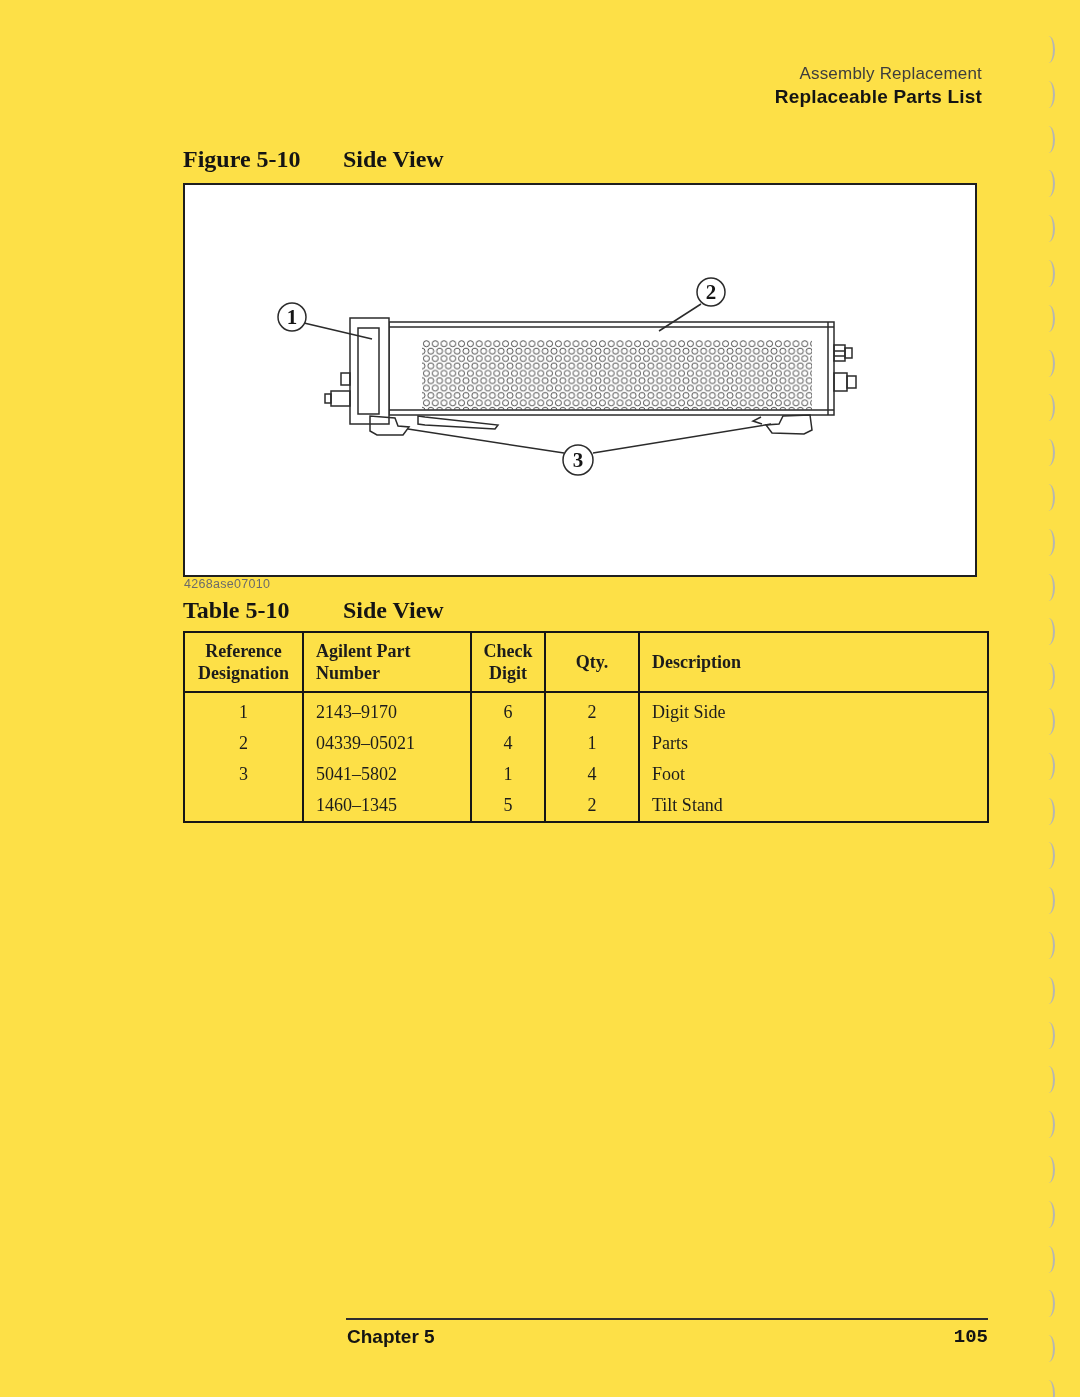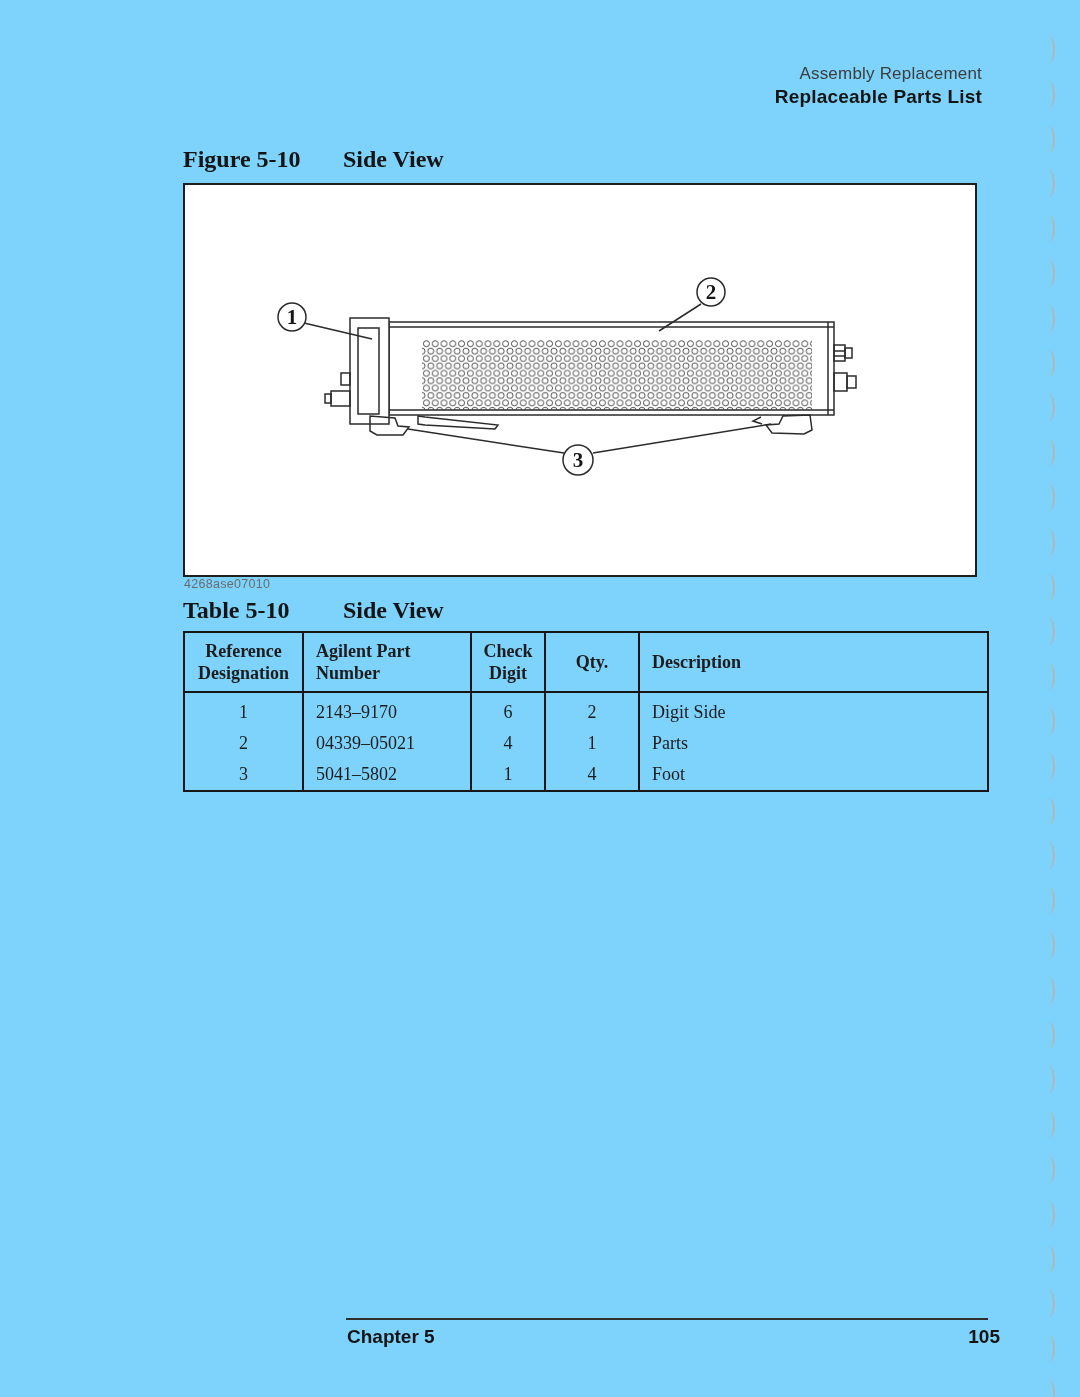--- a/index.html
+++ b/index.html
@@ -1,16 +1,16 @@
 <!DOCTYPE html>
 <html><head>
 <meta charset="utf-8">
 <style>
   html,body{margin:0;padding:0;background:#e8e8e8;}
-  .page{position:relative;width:1080px;height:1397px;background:#7dd3fc;overflow:hidden;
+  .page{position:relative;width:1080px;height:1397px;background:#fde047;overflow:hidden;
         font-family:"Liberation Serif", serif;color:#1c1c1c;}
 
   
   .doc-header{position:absolute;top:62px;right:98px;text-align:right;
               font-family:"Liberation Sans", sans-serif;line-height:23px;}
   .doc-header .l1{font-size:17px;color:#3d3d3d;letter-spacing:.2px;}
   .doc-header .l2{font-size:19px;font-weight:bold;color:#141414;letter-spacing:.2px;}
 
   
   .sec-heading{position:absolute;left:183px;font-size:24px;font-weight:bold;color:#141414;}
@@ -39,21 +39,21 @@
               line-height:22px;}
   table.parts tbody td{height:31px;font-weight:normal;}
   .cc{text-align:center;}
   .cl{text-align:left;padding-left:12px !important;}
   table.parts tbody tr:first-child td{padding-top:4px;}
 
   
   .footer-rule{position:absolute;left:346px;top:1318px;width:642px;height:2px;background:#2e2e2e;}
   .footer-left{position:absolute;left:347px;top:1326px;font-family:"Liberation Sans", sans-serif;
                font-size:19px;font-weight:bold;color:#141414;}
-  .footer-right{position:absolute;right:80px;top:1326px;font-family:Liberation Sans, sans-serif;
+  .footer-right{position:absolute;right:92px;top:1326px;font-family:Liberation Mono, monospace;
                font-size:19px;font-weight:bold;color:#141414;}
 
   
   .bind-mark{position:absolute;left:1042px;width:11px;height:27px;
              border-right:2px solid #b5b5b5;border-radius:50%;}
 </style>
 </head>
 <body>
 
 <div class="page">
@@ -161,20 +161,27 @@
         <td class="cc">4</td>
         <td class="cc">1</td>
         <td class="cl">Parts</td>
       </tr>
       <tr>
         <td class="cc">3</td>
         <td class="cl">5041–5802</td>
         <td class="cc">1</td>
         <td class="cc">4</td>
         <td class="cl">Foot</td>
+      </tr>
+      <tr>
+        <td class="cc"></td>
+        <td class="cl">1460–1345</td>
+        <td class="cc">5</td>
+        <td class="cc">2</td>
+        <td class="cl">Tilt Stand</td>
       </tr>
     </tbody>
   </table>
 
   <div class="footer-rule"></div>
   <div class="footer-left">Chapter 5</div>
   <div class="footer-right">105</div>
 
   <div id="binding-marks">
       <span class="bind-mark" style="top: 36px;"></span>

